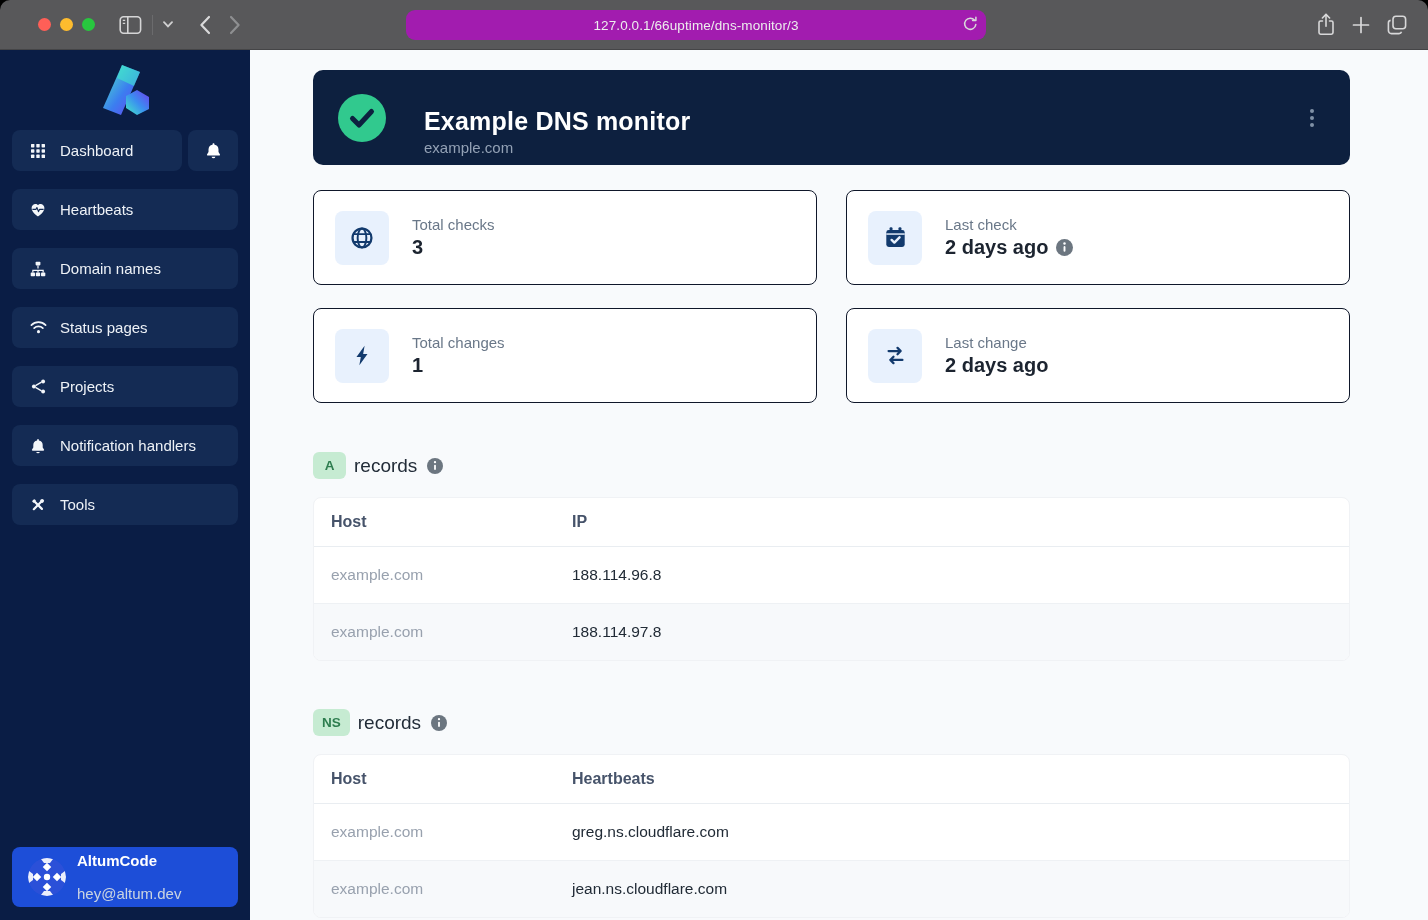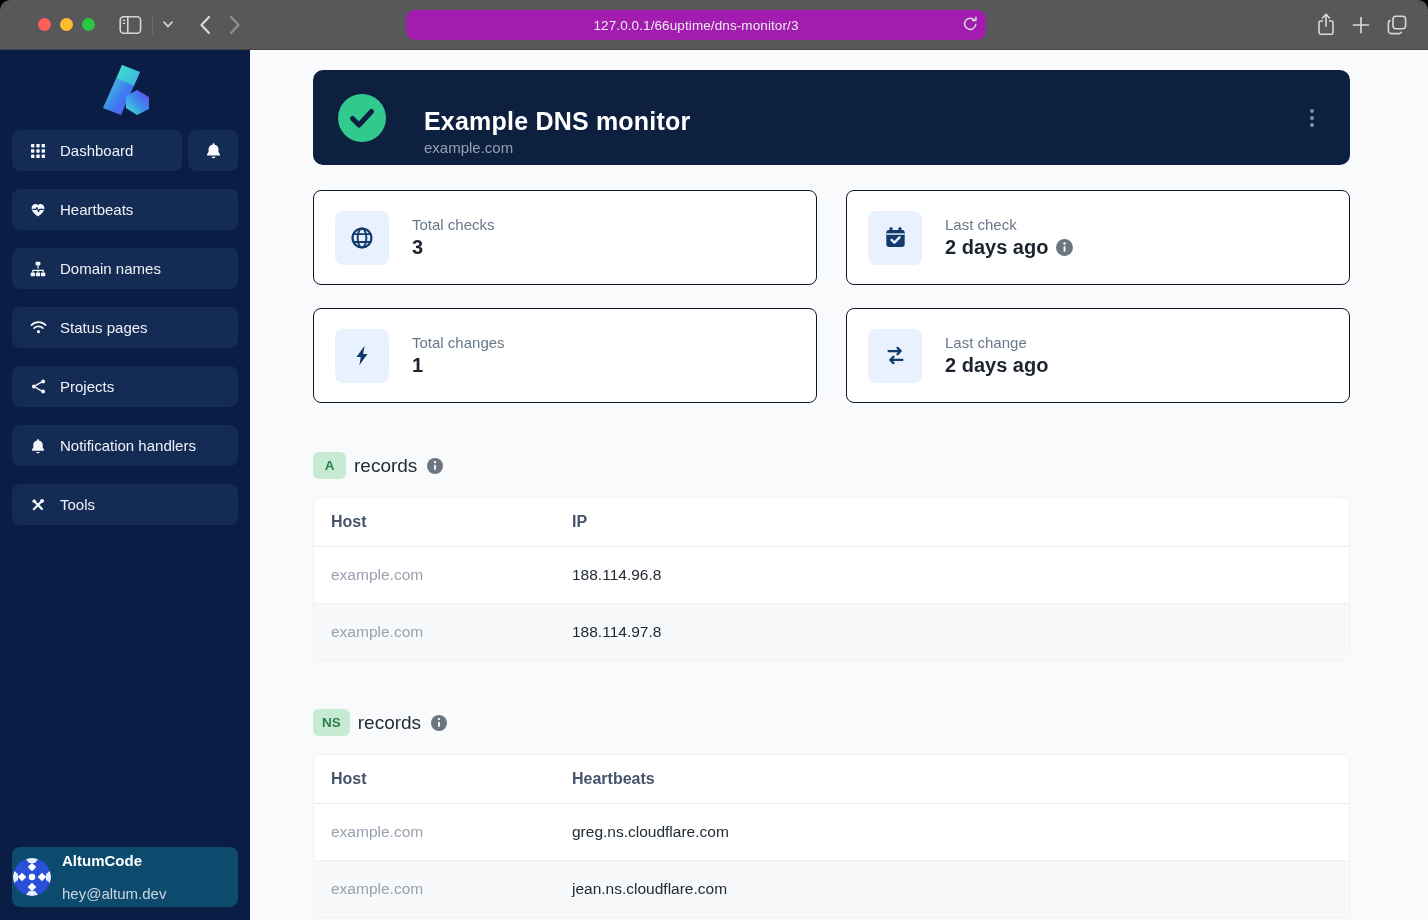--- a/index.html
+++ b/index.html
@@ -31,22 +31,22 @@
 
   .nav-row { display:flex; gap:6px; }
   .nav-item { display:flex; align-items:center; height:41px; border-radius:8px; background:#142b54;
     color:#eef2f7; font-size:15px; font-weight:500; padding:0 0 0 17px; cursor:pointer;
     margin-bottom:18px; text-decoration:none; }
   .nav-item .nicon { width:18px; margin-right:13px; display:flex; align-items:center; justify-content:center; color:#f3f6fa; }
   .nav-item.grow { flex:1 1 auto; }
   .bell-btn { width:50px; height:41px; border-radius:8px; background:#142b54; border:none;
     display:flex; align-items:center; justify-content:center; color:#fff; cursor:pointer; margin-bottom:18px; }
 
-  .user-card { position:absolute; left:12px; bottom:13px; width:226px; height:60px; background:#0c4a6e;
-    border-radius:8px; display:flex; align-items:center; padding:0 1px; cursor:pointer; }
+  .user-card { position:absolute; left:12px; bottom:13px; width:226px; height:60px; background:#1d4ed8;
+    border-radius:8px; display:flex; align-items:center; padding:0 16px; cursor:pointer; }
   .avatar { width:38px; height:38px; border-radius:50%; overflow:hidden; flex:0 0 38px; }
   .user-meta { margin-left:11px; }
   .user-name { color:#ffffff; font-size:15px; font-weight:700; }
   .user-email { color:#cbd5e1; font-size:15px; margin-top:16px; }
 
   
   .main { flex:1; overflow:hidden; }
   .col { width:1037px; margin-left:63px; }
 
   .hero { margin-top:20px; height:95px; background:#0d203f; border-radius:10px;

